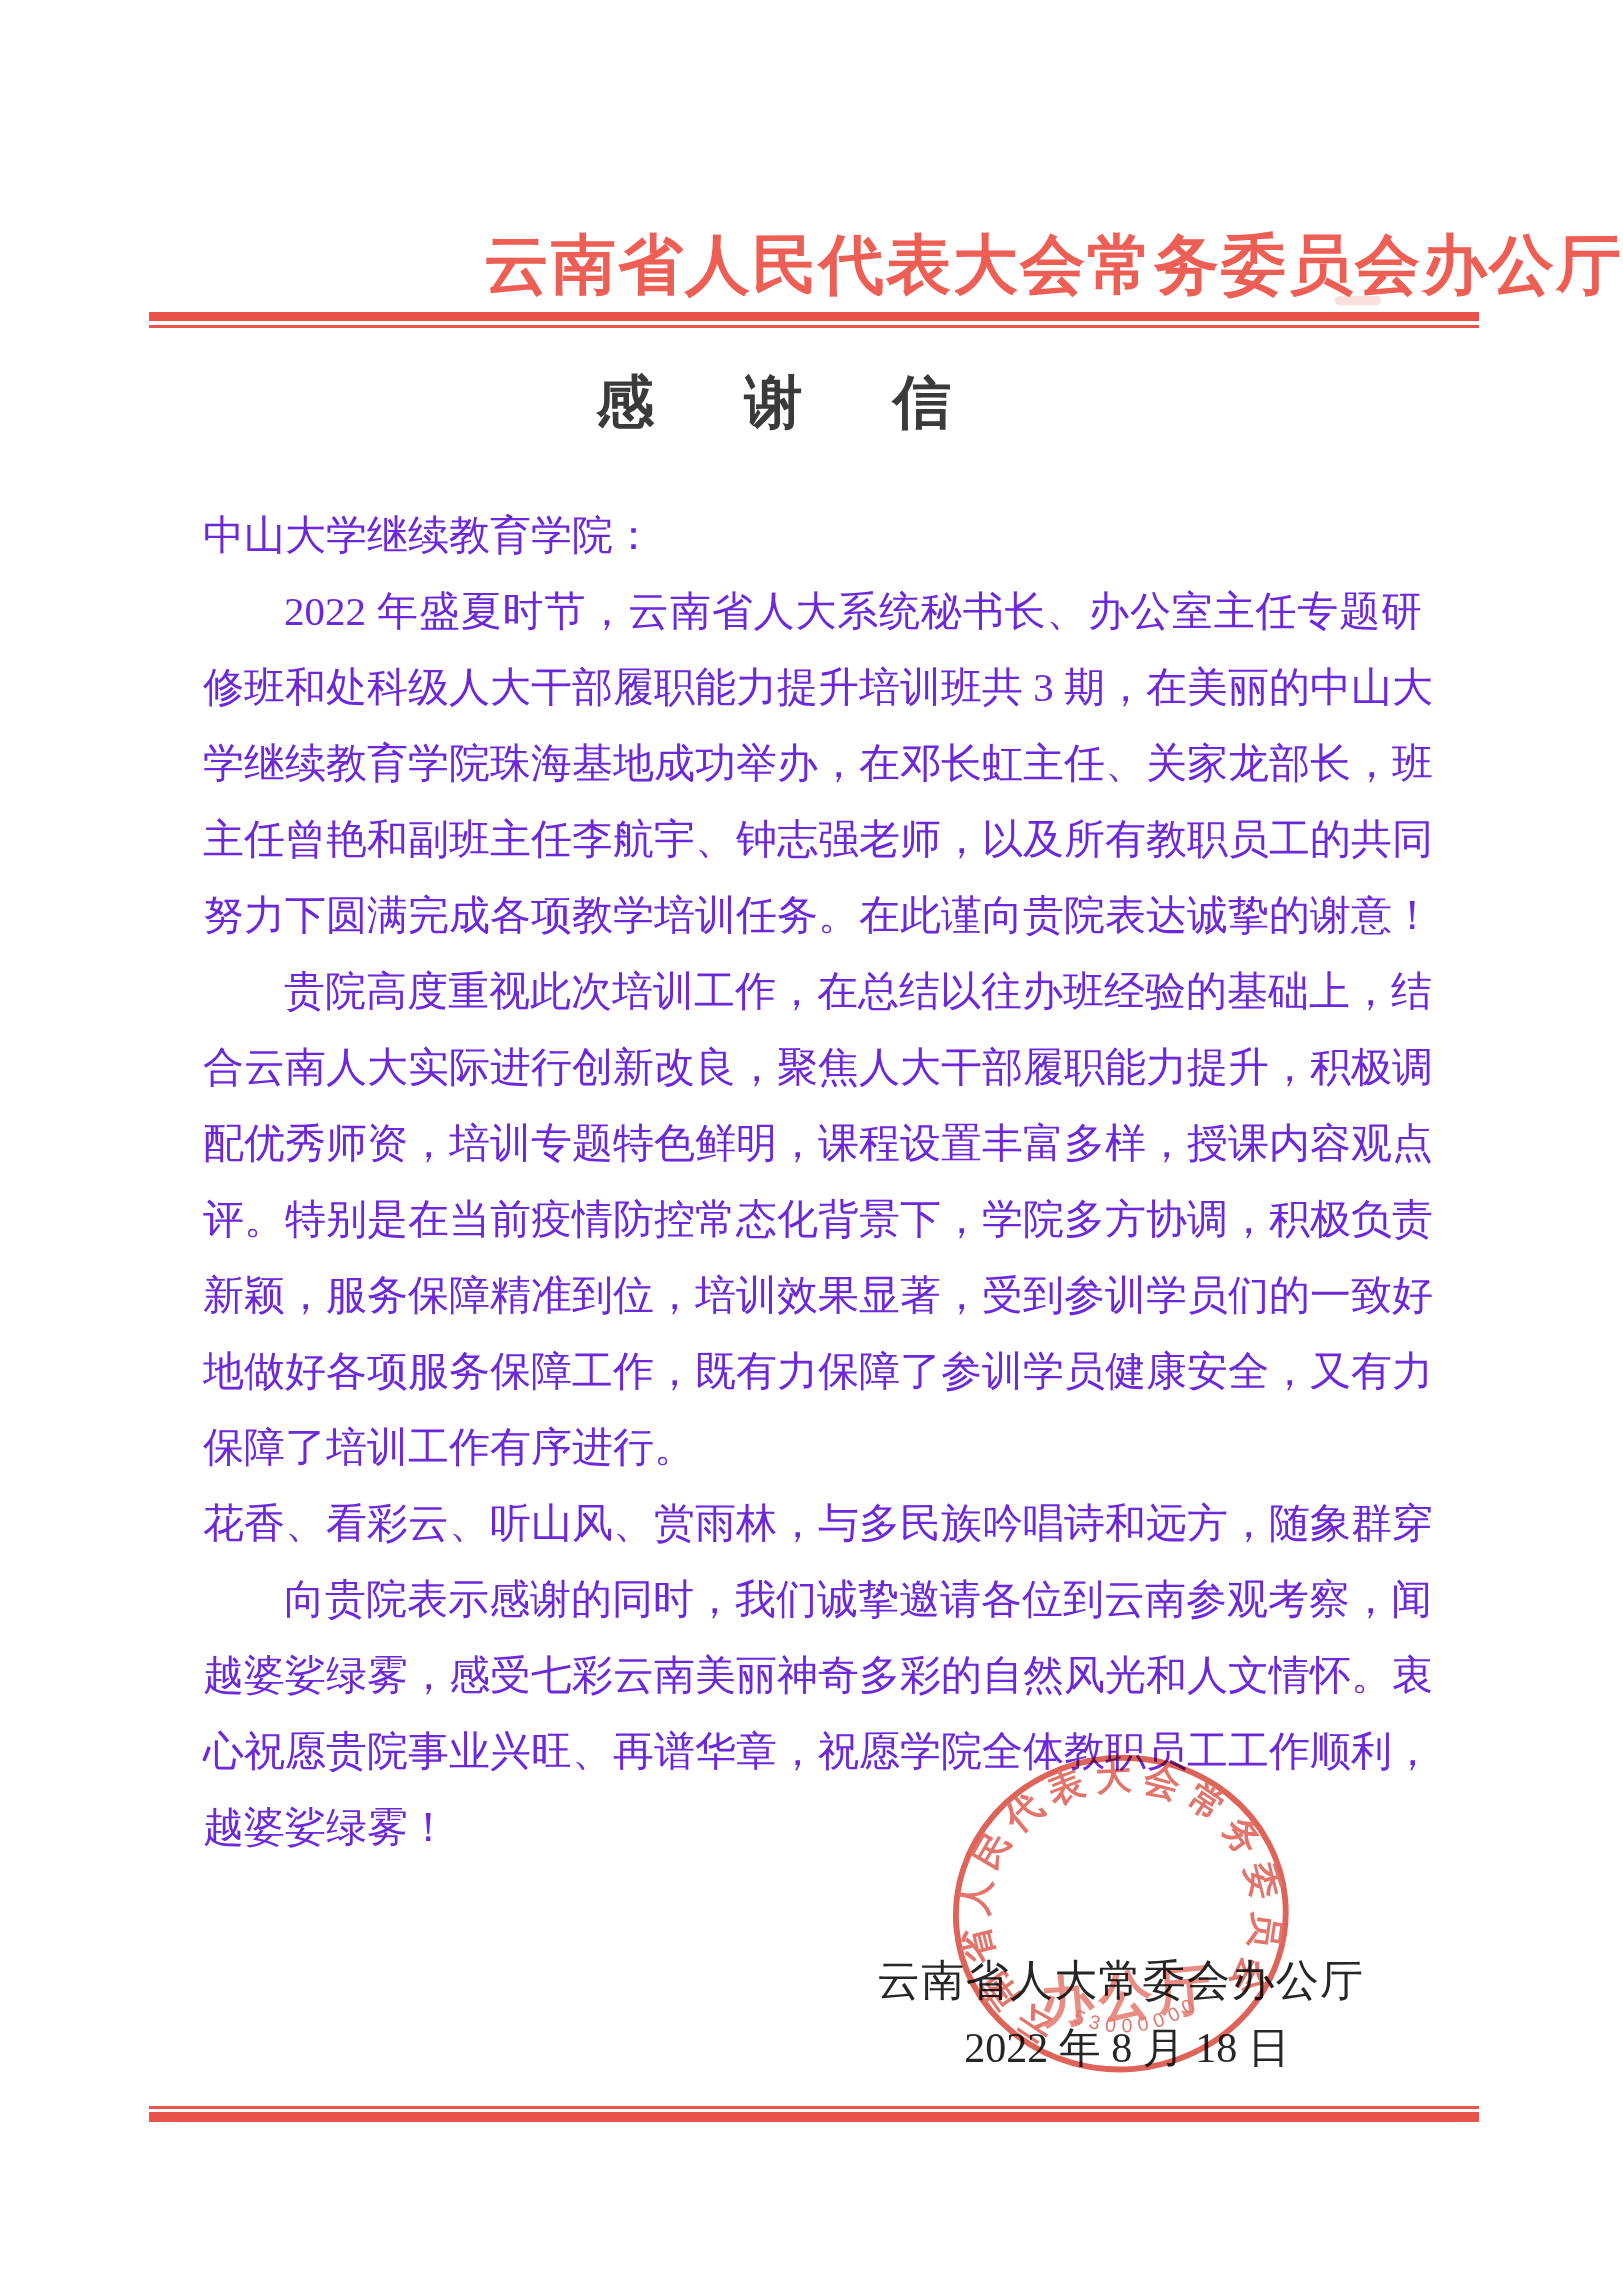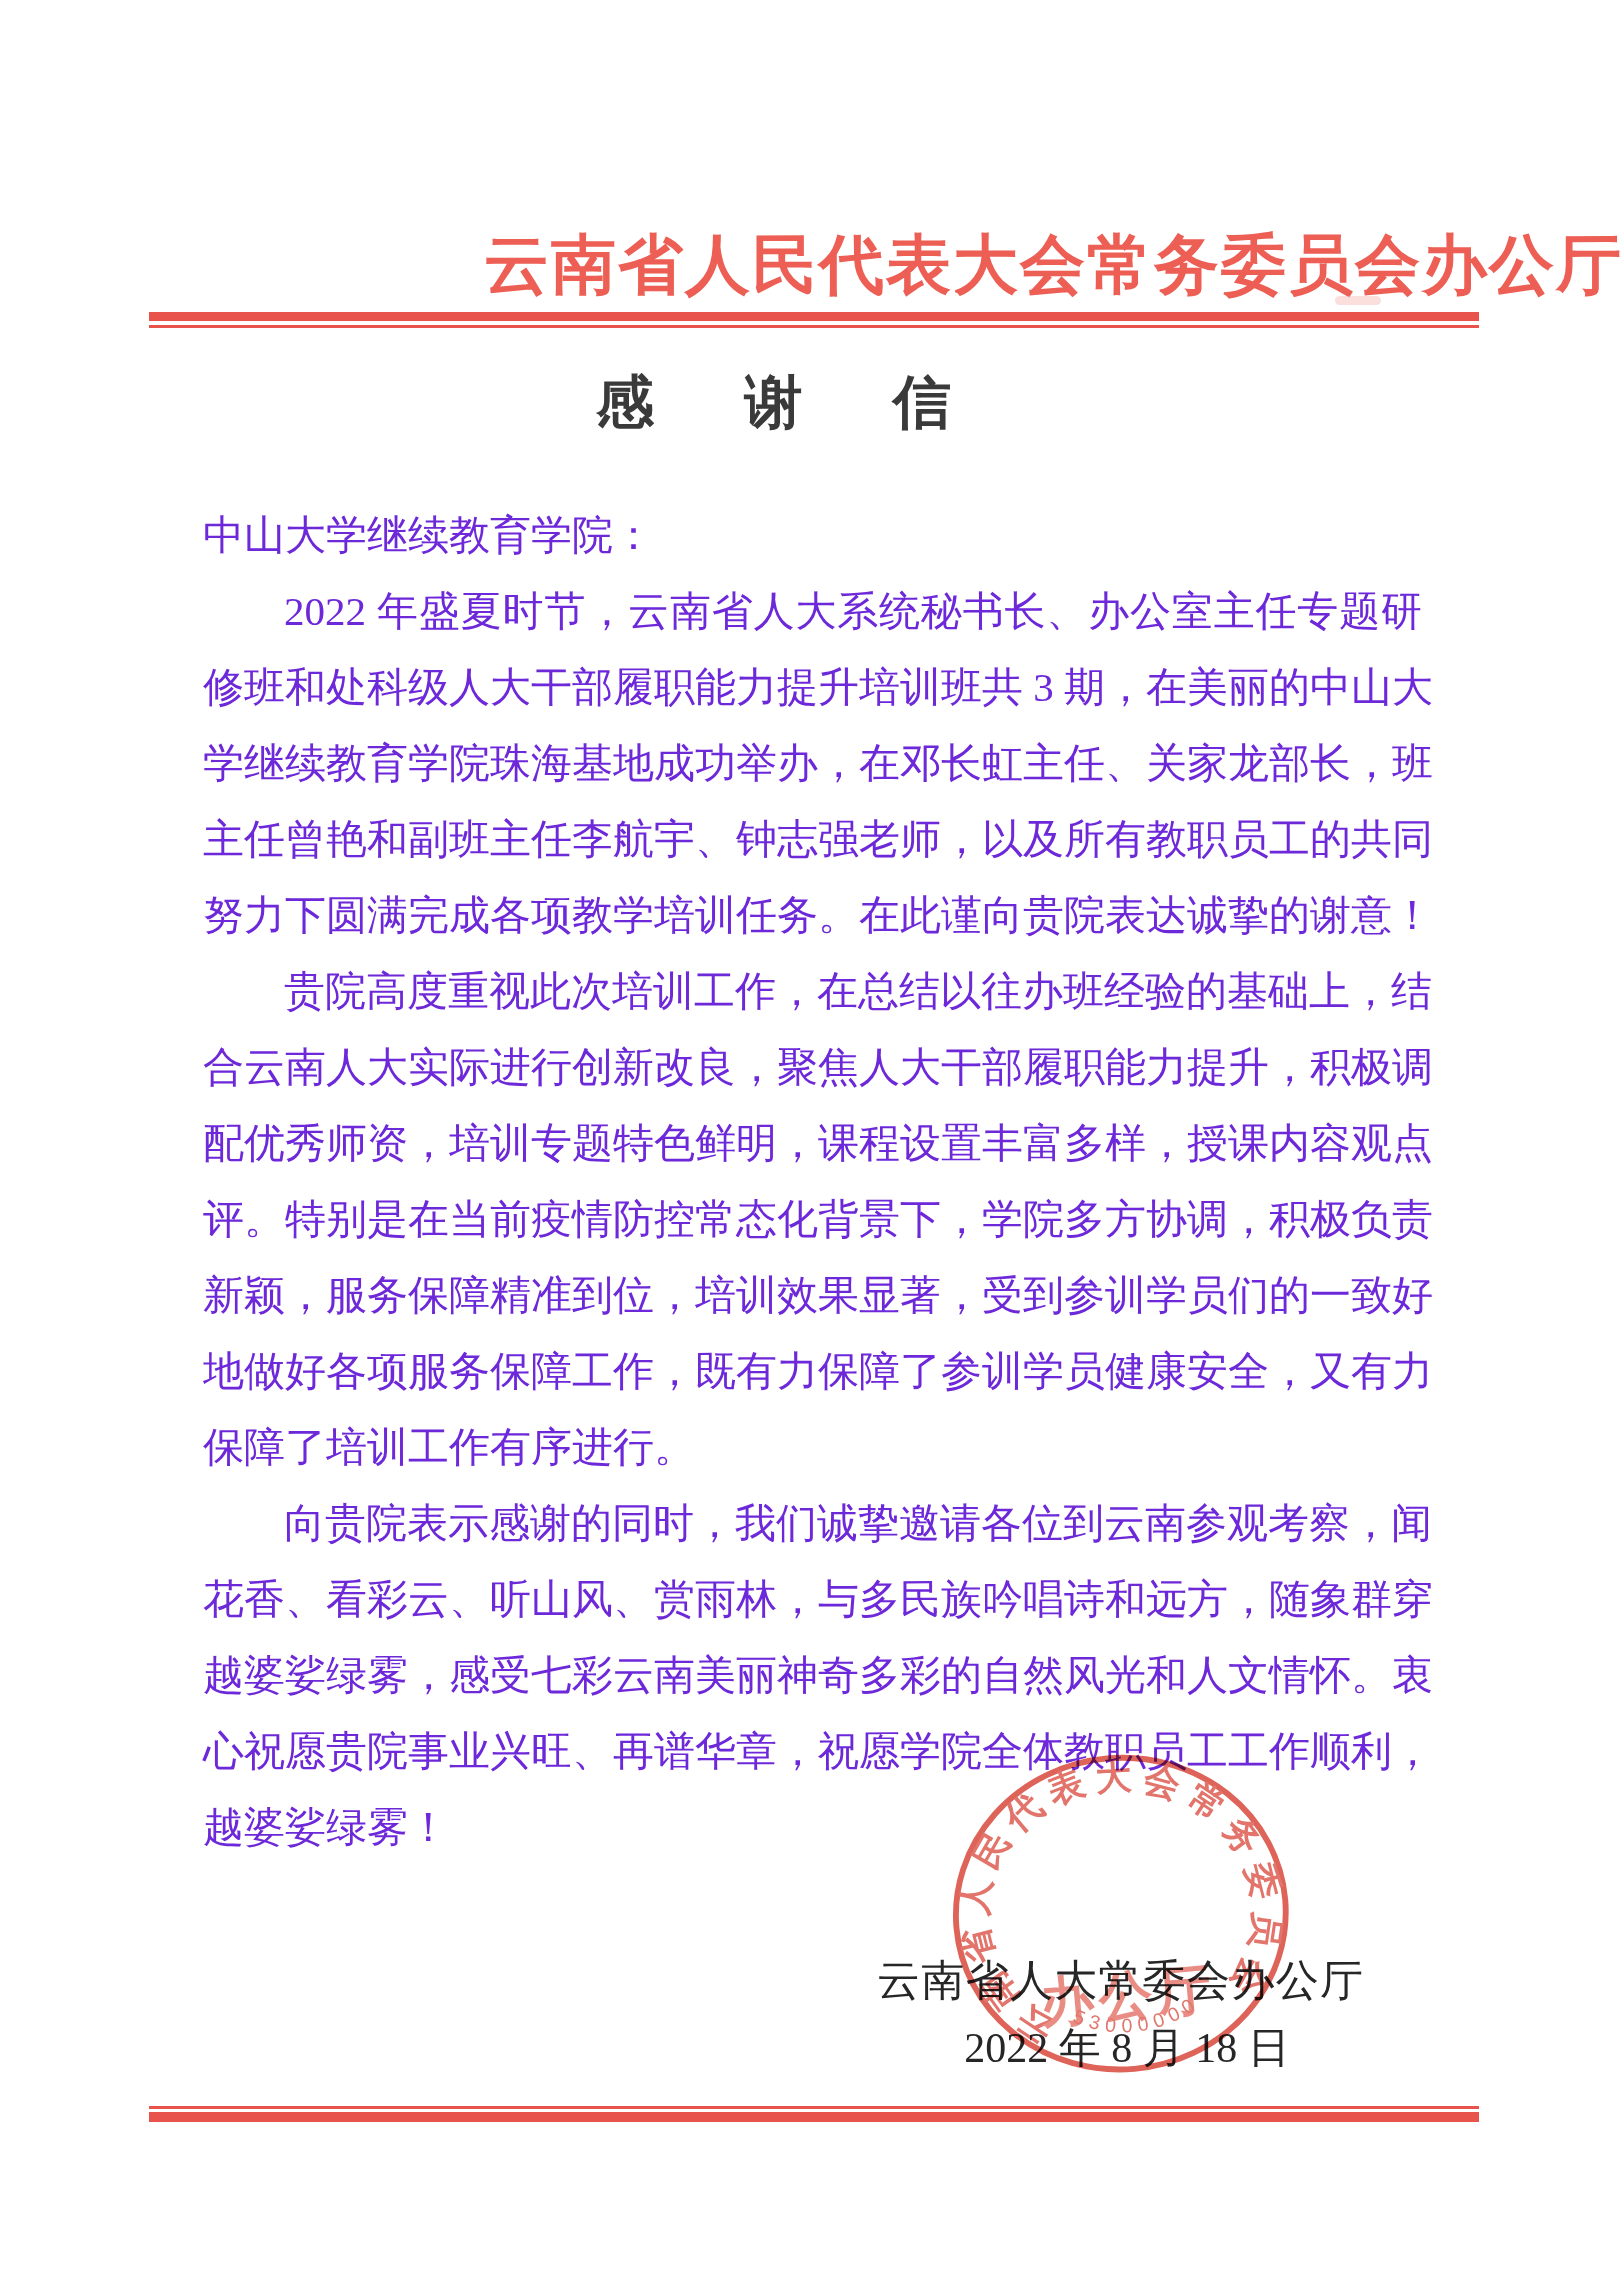--- a/index.html
+++ b/index.html
@@ -96,22 +96,22 @@
   <div class="line">学继续教育学院珠海基地成功举办，在邓长虹主任、关家龙部长，班</div>
   <div class="line">主任曾艳和副班主任李航宇、钟志强老师，以及所有教职员工的共同</div>
   <div class="line">努力下圆满完成各项教学培训任务。在此谨向贵院表达诚挚的谢意！</div>
   <div class="line indent">贵院高度重视此次培训工作，在总结以往办班经验的基础上，结</div>
   <div class="line">合云南人大实际进行创新改良，聚焦人大干部履职能力提升，积极调</div>
   <div class="line">配优秀师资，培训专题特色鲜明，课程设置丰富多样，授课内容观点</div>
   <div class="line">评。特别是在当前疫情防控常态化背景下，学院多方协调，积极负责</div>
   <div class="line">新颖，服务保障精准到位，培训效果显著，受到参训学员们的一致好</div>
   <div class="line">地做好各项服务保障工作，既有力保障了参训学员健康安全，又有力</div>
   <div class="line end">保障了培训工作有序进行。</div>
+  <div class="line">花香、看彩云、听山风、赏雨林，与多民族吟唱诗和远方，随象群穿</div>
   <div class="line indent">向贵院表示感谢的同时，我们诚挚邀请各位到云南参观考察，闻</div>
-  <div class="line">花香、看彩云、听山风、赏雨林，与多民族吟唱诗和远方，随象群穿</div>
   <div class="line">越婆娑绿雾，感受七彩云南美丽神奇多彩的自然风光和人文情怀。衷</div>
   <div class="line">心祝愿贵院事业兴旺、再谱华章，祝愿学院全体教职员工工作顺利，</div>
   <div class="line end">越婆娑绿雾！</div>
 </div>
 
 <div class="signature">云南省人大常委会办公厅</div>
 <div class="date">2022 年 8 月 18 日</div>
 
 <svg class="seal" width="419" height="393" viewBox="0 0 640 600">
   <defs>

